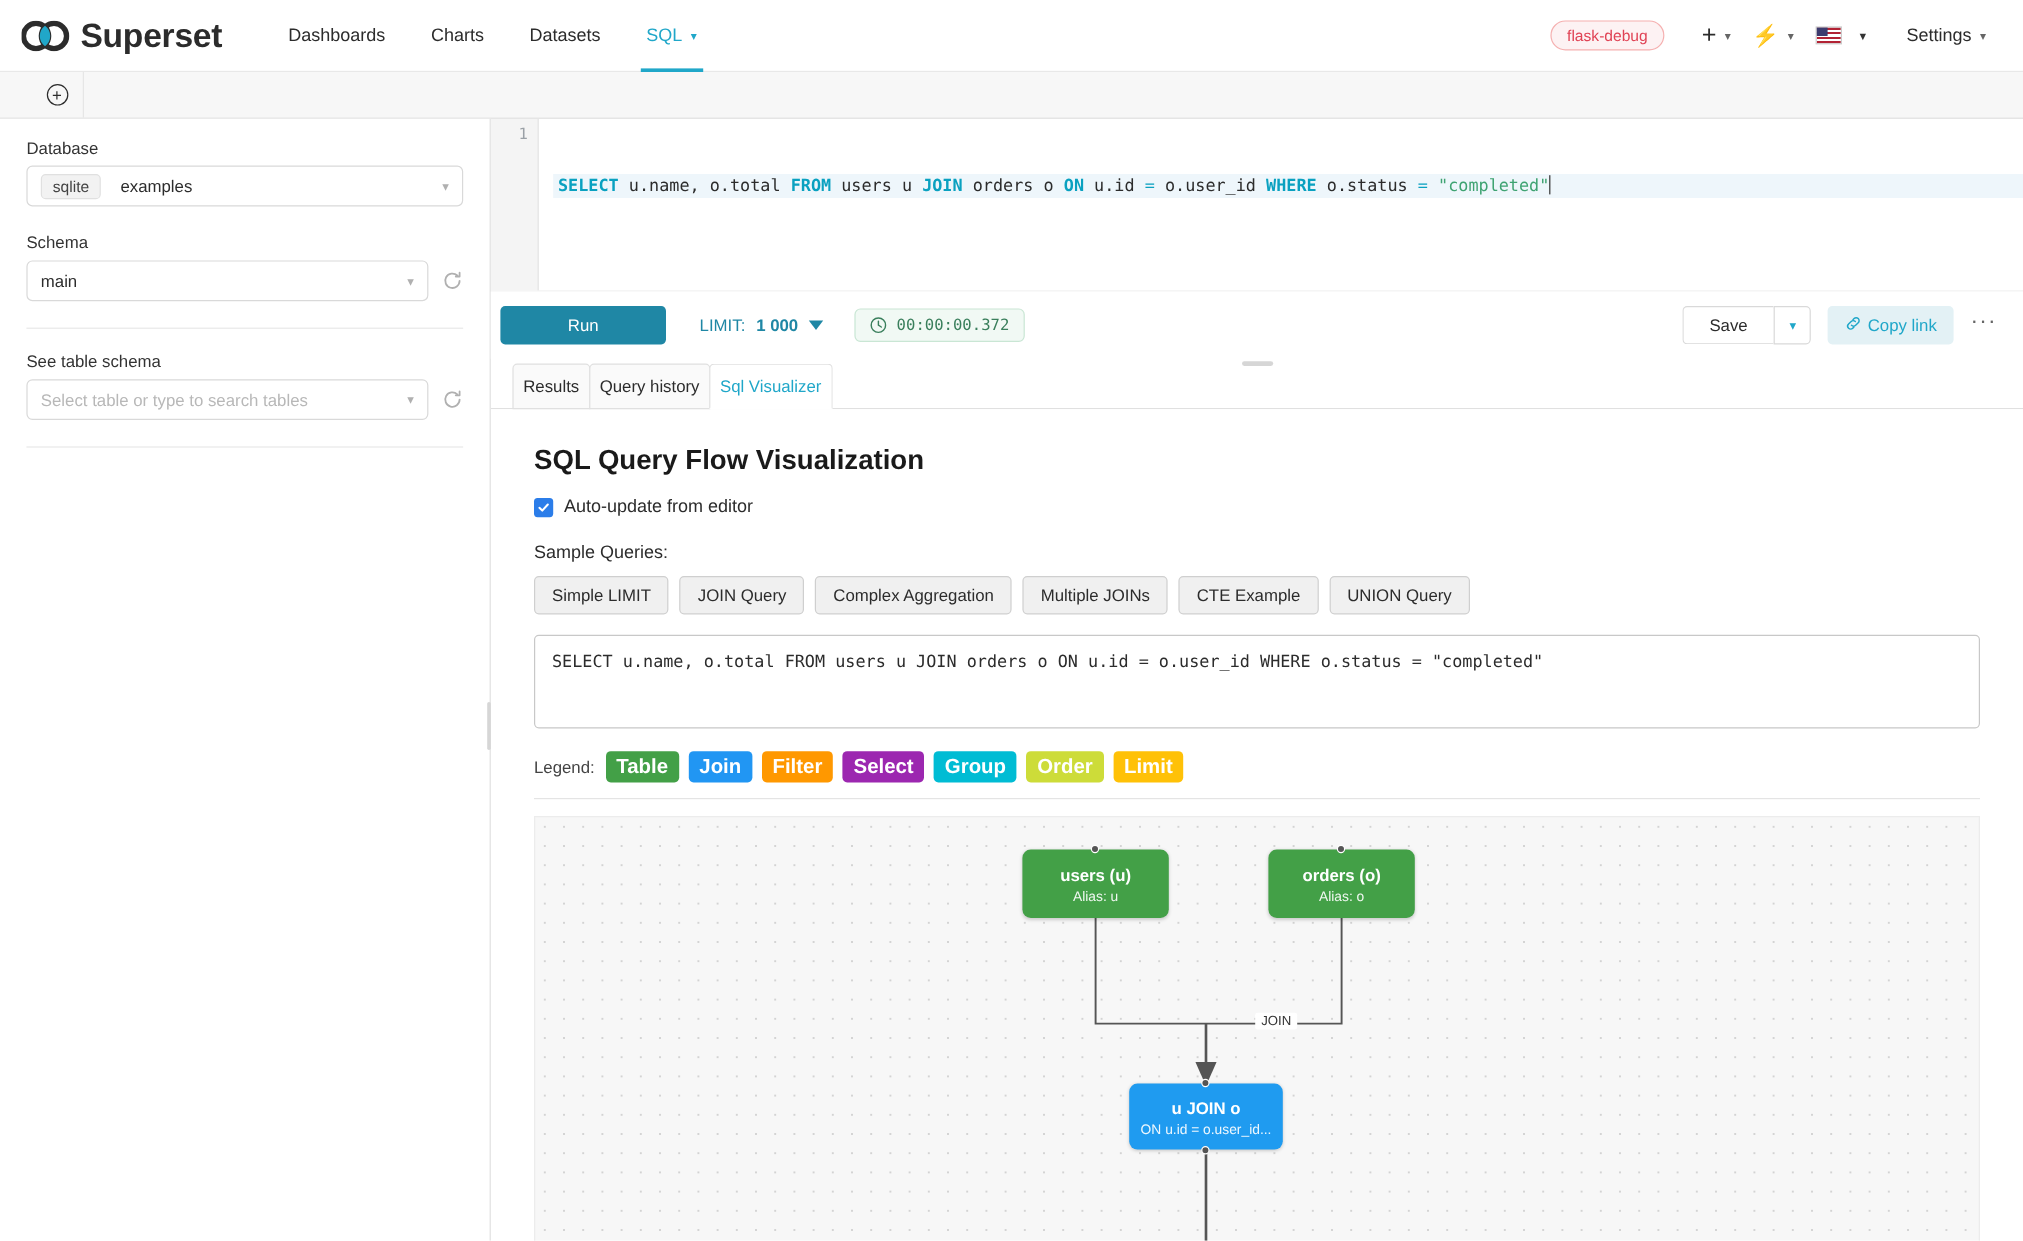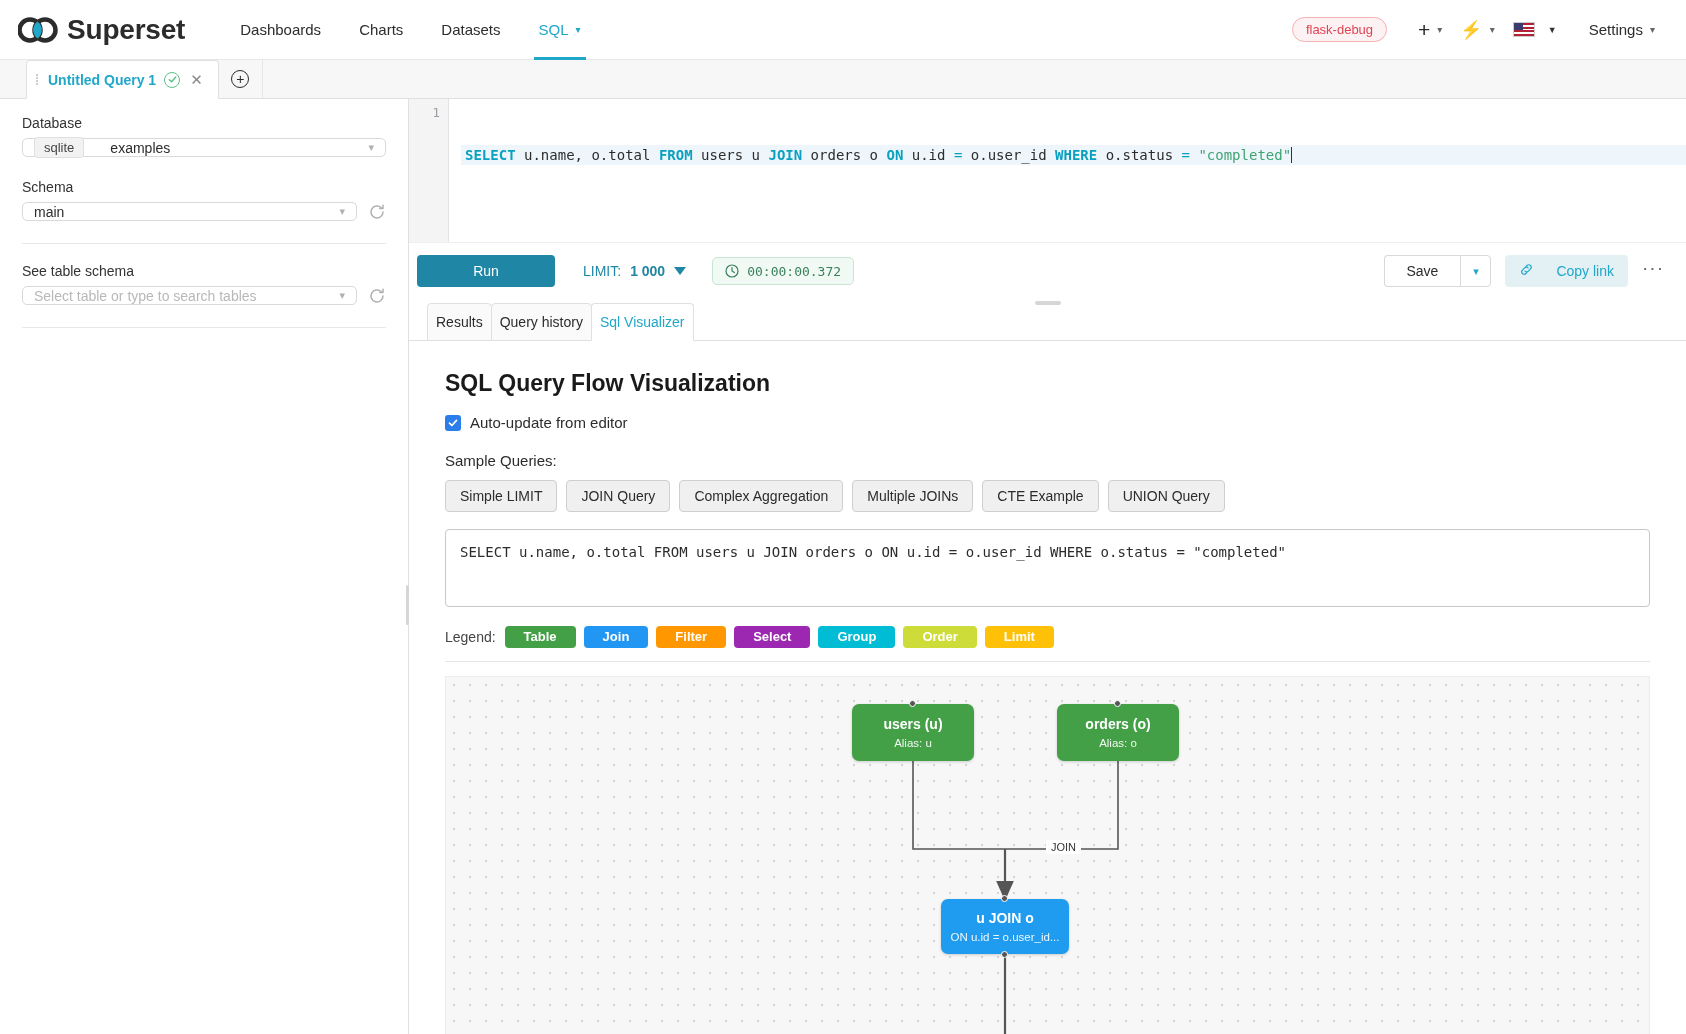--- a/index.html
+++ b/index.html
@@ -104,23 +104,23 @@
 
   
   .sidebar {
     width: 409px; min-width: 409px; background: #ffffff;
     border-right: 1px solid #e0e0e0; padding: 16px 22px 0 22px;
     position: relative;
   }
   .field-label { font-size: 14px; color: #333; margin-bottom: 7px; }
   .sel-row { display: flex; align-items: center; gap: 11px; margin-bottom: 22px; }
   .select-box {
-    flex: 1; height: 19px; border: 1px solid #d9d9d9; border-radius: 5px;
+    flex: 1; height: 34px; border: 1px solid #d9d9d9; border-radius: 5px;
     background: #fff; display: flex; align-items: center; padding: 0 11px;
-    gap: 26px; cursor: pointer; position: relative;
+    gap: 16px; cursor: pointer; position: relative;
   }
   .db-chip {
     background: #f2f2f2; border: 1px solid #e0e0e0; border-radius: 4px;
     font-size: 13px; color: #444; padding: 2px 9px;
   }
   .sel-value { font-size: 14px; color: #2c2c2c; }
   .sel-placeholder { font-size: 14px; color: #b8b8b8; }
   .sel-caret { margin-left: auto; color: #b0b0b0; font-size: 11px; }
   .refresh-ico { color: #b0b0b0; cursor: pointer; display: flex; }
   .divider-h { height: 1px; background: #e8e8e8; margin: 4px 0 19px 0; }
@@ -183,21 +183,21 @@
     background: #fff; padding: 0 22px; font-size: 14px; color: #2c2c2c;
     cursor: pointer; display: flex; align-items: center;
   }
   .save-caret {
     border: 1px solid #d9d9d9; border-radius: 0 4px 4px 0; background: #fff;
     width: 31px; display: flex; align-items: center; justify-content: center;
     color: #20a7c9; font-size: 11px; cursor: pointer;
   }
   .copy-link {
     height: 32px; background: #e3f1f5; color: #20a7c9; border: none; border-radius: 4px;
-    padding: 0 14px; font-size: 14px; display: flex; align-items: center; gap: 22px;
+    padding: 0 14px; font-size: 14px; display: flex; align-items: center; gap: 4px;
     cursor: pointer;
   }
   .dots-btn { color: #666; font-size: 19px; letter-spacing: 1px; cursor: pointer; padding-bottom: 6px; }
   .splitter-grip {
     position: absolute; left: 50%; transform: translateX(-50%); bottom: -6px;
     width: 26px; height: 4px; background: #d6d6d6; border-radius: 2px;
   }
 
   
   .result-tabs {
@@ -230,22 +230,22 @@
   }
   .query-box {
     width: 100%; height: 78px; border: 1px solid #c8c8c8; border-radius: 4px;
     padding: 12px 14px; font-family: "DejaVu Sans Mono", monospace;
     font-size: 14px; color: #2c2c2c; resize: none; background: #fff;
     line-height: 1.45; overflow: hidden;
   }
   .legend-row { display: flex; align-items: center; gap: 8px; margin: 16px 0 13px 0; }
   .legend-label { font-size: 14px; color: #444; margin-right: 1px; }
   .lg-badge {
-    color: #fff; font-size: 13px; font-weight: bold; border-radius: 4px;
-    padding: 3px 19px; line-height: 1.2;
+    color: #fff; font-size: 17px; font-weight: bold; border-radius: 4px;
+    padding: 3px 9px; line-height: 1.2;
   }
   .legend-sep { height: 1px; background: #e4e4e4; margin-bottom: 14px; }
 
   
   .canvas {
     position: relative; height: 362px; background: #f7f7f7;
     background-image: radial-gradient(#d3d3d3 1px, transparent 1px);
     background-size: 16px 16px; border: 1px solid #ececec; overflow: hidden;
   }
   .node {
@@ -312,35 +312,20 @@
         <span class="caret-solid">▼</span>
       </div>
       <div class="icon-btn">
         <span class="settings-txt">Settings</span>
         <span class="chev">▾</span>
       </div>
     </div>
   </div>
 
   <div class="tabbar">
-    <div class="qtab">
-      <span class="drag-dots">
-          <i></i>
-          <i></i>
-          <i></i>
-          <i></i>
-        </span>
-      <span class="qtab-label">Untitled Query 1</span>
-      <span class="check-circle">
-        <svg width="9" height="9" viewBox="0 0 10 10">
-            <path d="M1.5 5.2 L4 7.6 L8.6 2.3" fill="none" stroke="#5ac189" stroke-width="1.6" stroke-linecap="round" stroke-linejoin="round"></path>
-          </svg>
-      </span>
-      <span class="tab-x">✕</span>
-    </div>
     <div class="newtab">
       <span class="newtab-circle">+</span>
     </div>
   </div>
 
   <div class="body-split">
 
     <div class="sidebar">
       <div class="field-label">Database</div>
       <div class="sel-row">

